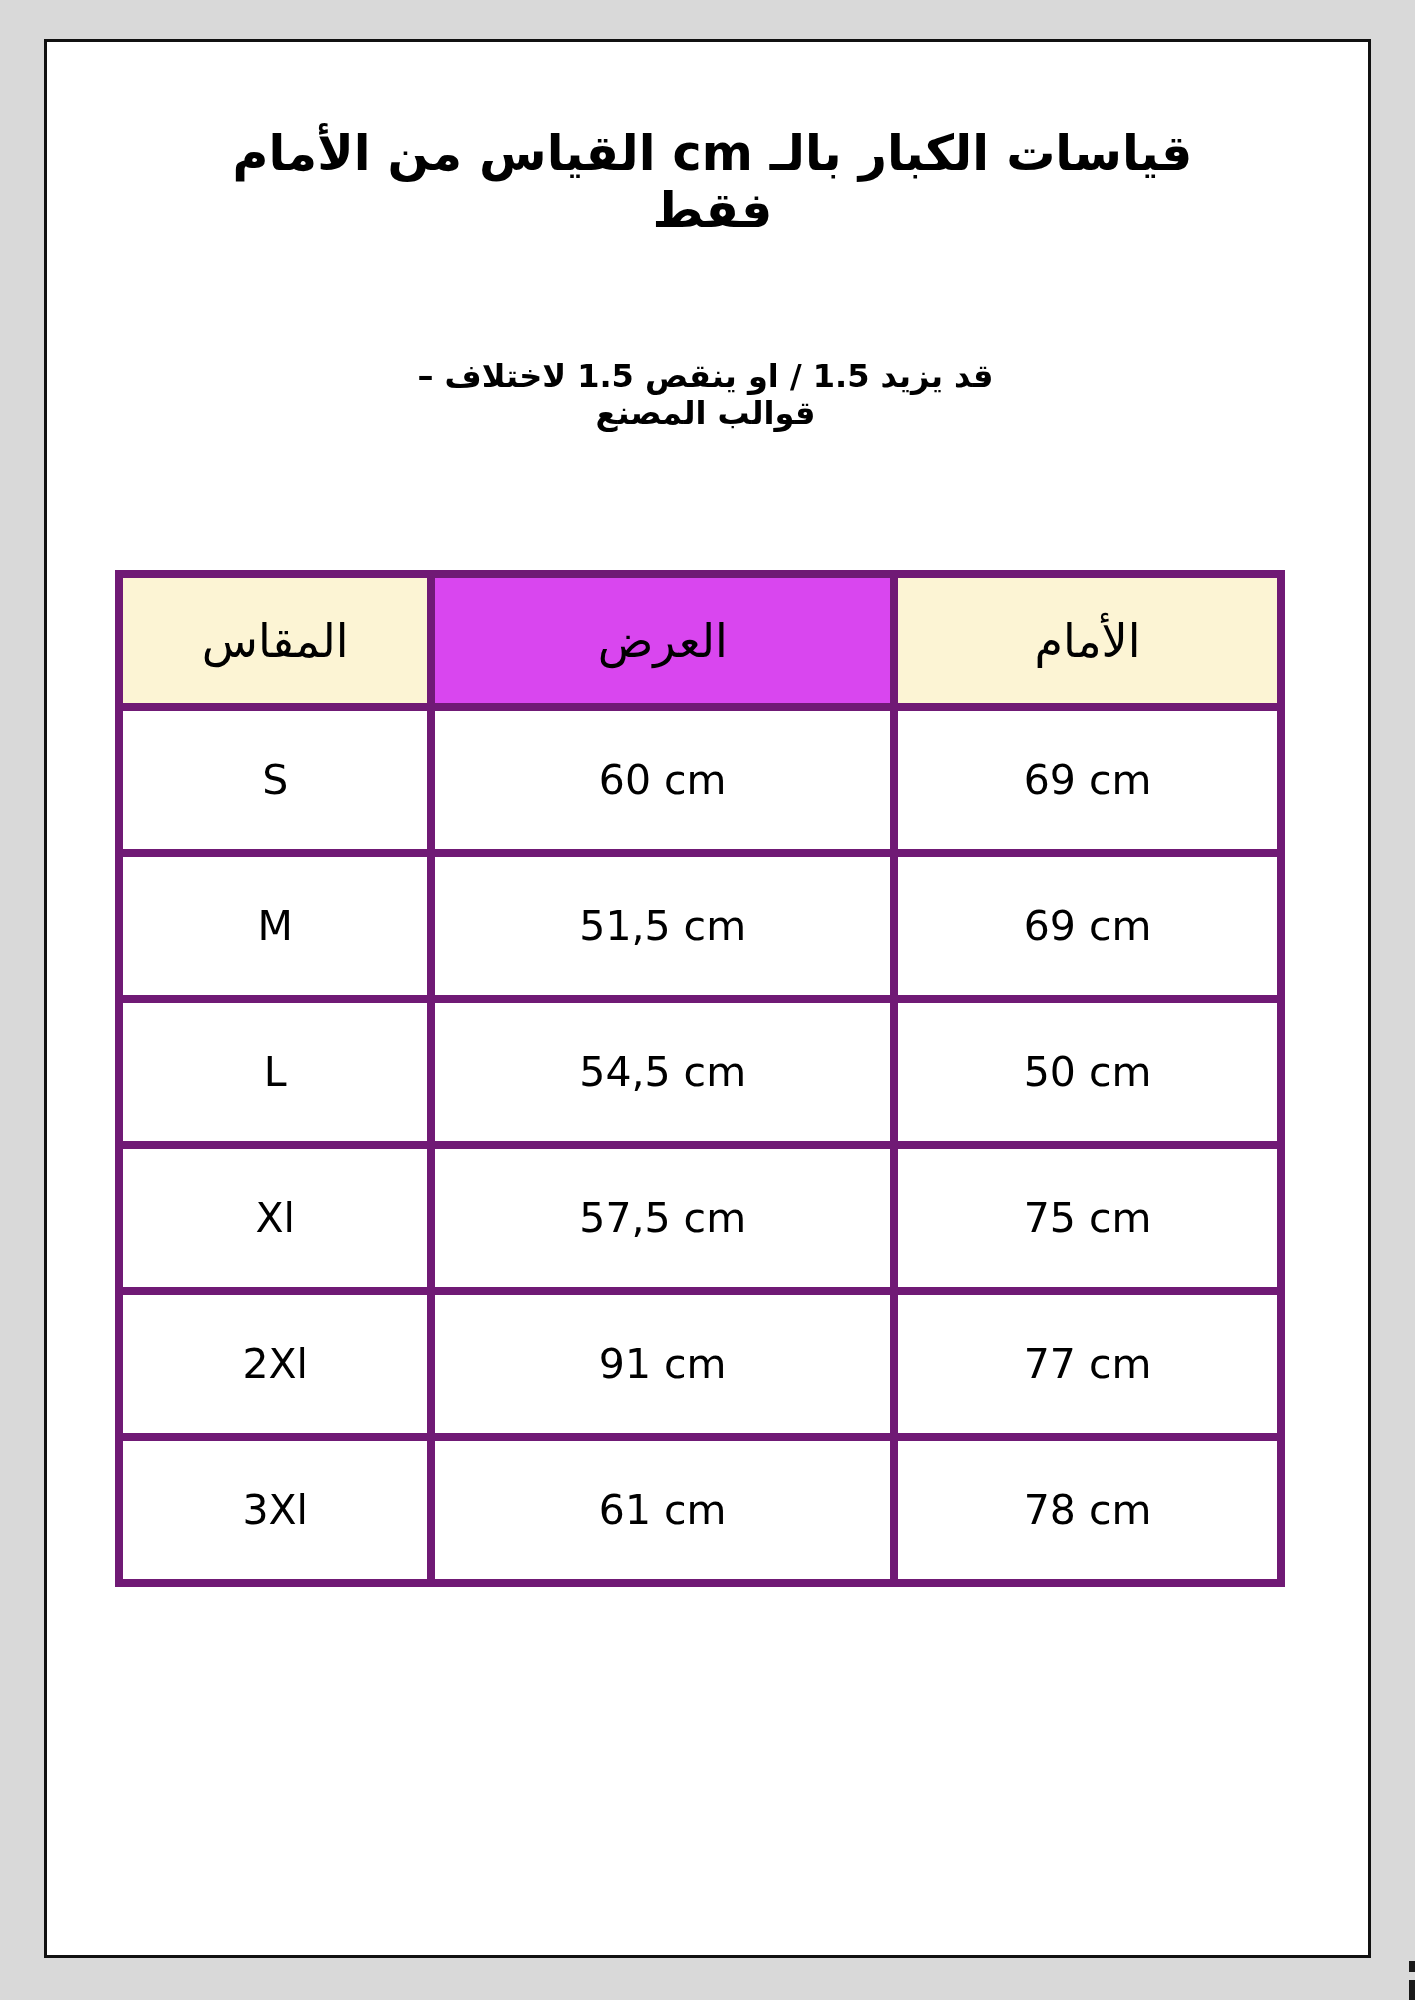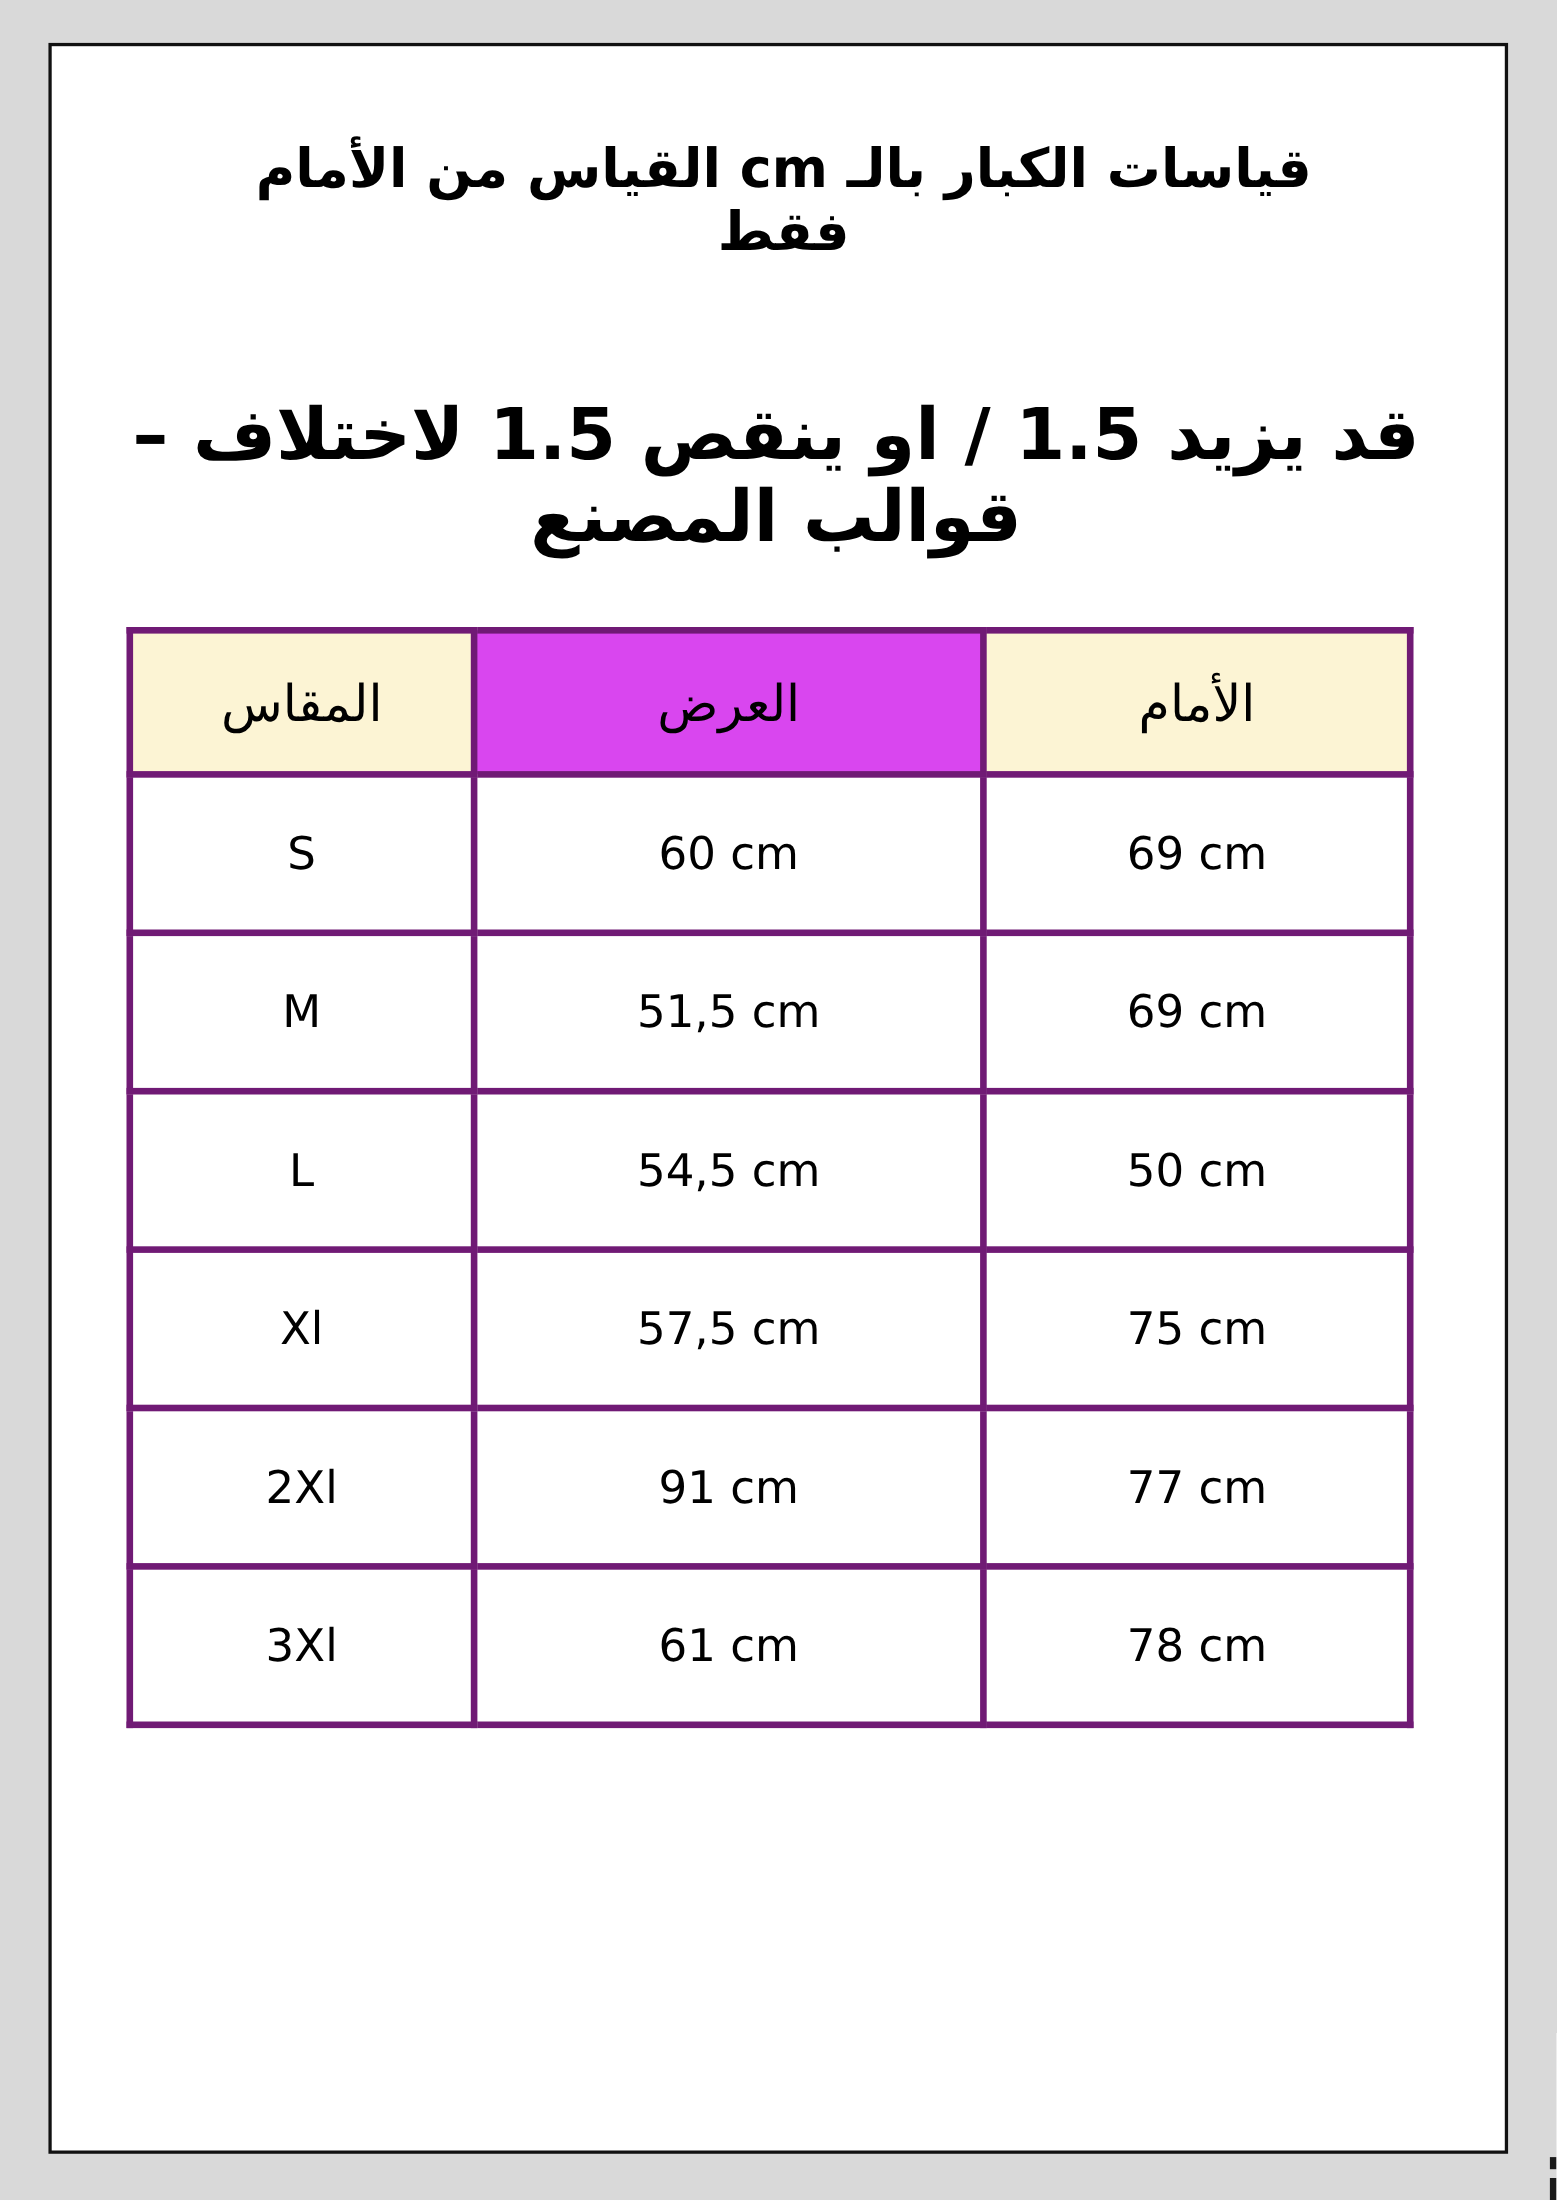--- a/index.html
+++ b/index.html
@@ -34,35 +34,35 @@
     line-height: 1.16;
     margin-left: 10px;
   }
   .note {
     position: absolute;
     top: 316px;
     left: 0;
     right: 4px;
     text-align: center;
     direction: rtl;
-    font-size: 65px;
+    font-size: 32px;
     font-weight: bold;
     line-height: 1.16;
   }
   table.size-table {
     position: absolute;
     top: 528px;
     left: 68px;
     width: 1170px;
     border-collapse: collapse;
     table-layout: fixed;
   }
   table.size-table th,
   table.size-table td {
-    border: 6px solid #701a75;
+    border: 8px solid #701a75;
     text-align: center;
     vertical-align: middle;
     padding: 0;
   }
   table.size-table th {
     height: 125px;
     font-size: 46px;
     font-weight: normal;
     direction: rtl;
   }

